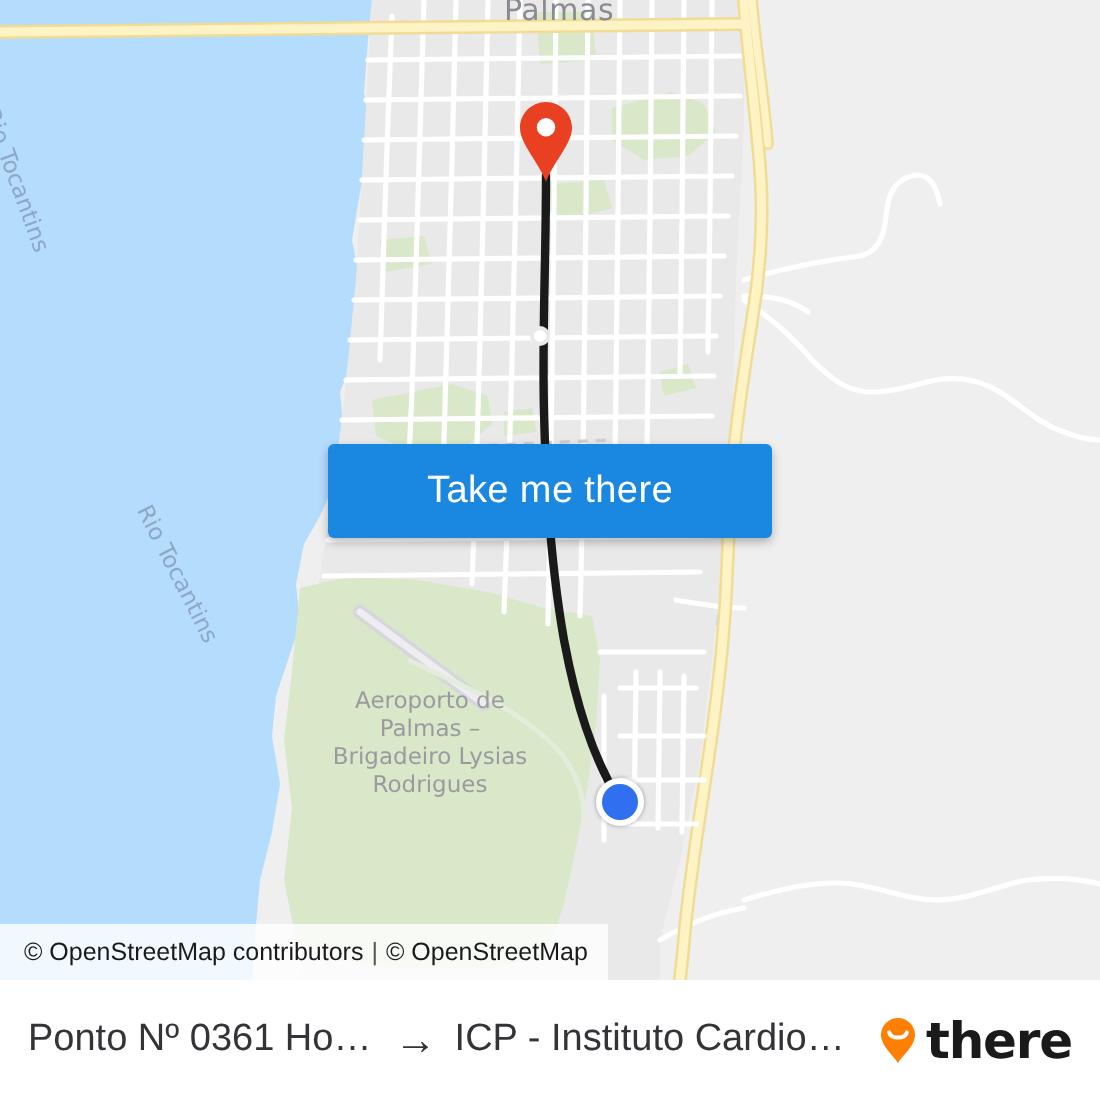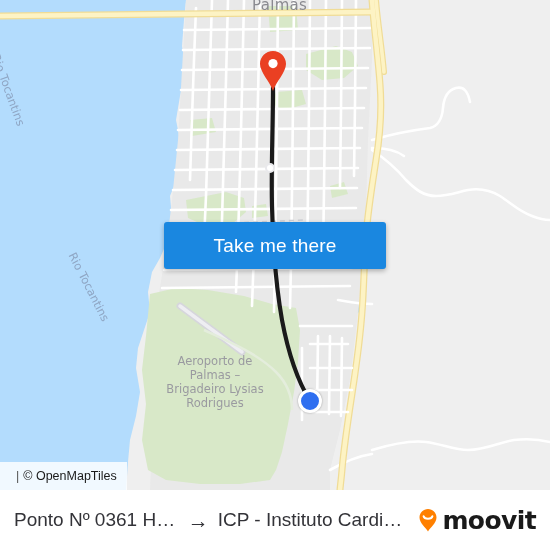--- a/index.html
+++ b/index.html
@@ -66,21 +66,21 @@
     transform-origin: left top;
   }
   #label-river-2 {
     left: 78px;
     top: 250px;
     transform: rotate(63deg);
     transform-origin: left top;
   }
   #label-airport {
     left: 160px;
-    top: 354px;
+    top: 343px;
     width: 110px;
     text-align: center;
     font-size: 11.5px;
     line-height: 14px;
     color: #9a9aa0;
     white-space: normal;
   }
 
   
   #pin-destination {
@@ -359,35 +359,36 @@
       <circle cx="15" cy="13.6" r="4.6" fill="#ffffff"></circle>
     </svg>
 
     <div id="waypoint-dot"></div>
 
     <div id="dot-origin"></div>
 
     <button id="take-me-there">Take me there</button>
 
     <div id="attribution">
+      <span>© OpenStreetMap contributors</span>
       <span class="sep">|</span>
-      <span>© OpenMapTiles</span>
+      <span>© OpenStreetMap</span>
     </div>
   </div>
 
   <div id="footer-bar">
     <div id="trip-summary">
       <span class="endpoint-label" id="origin-label">Ponto Nº 0361 Hospit…</span>
       <span id="trip-arrow">→</span>
       <span class="endpoint-label" id="destination-label">ICP - Instituto Cardiovasc…</span>
     </div>
 
     <div id="moovit-logo">
       <svg width="26" height="26" viewBox="0 0 26 26">
         <path d="M13,2 C8.3,2 4.5,5.8 4.5,10.5 C4.5,16 11,21 13,24.5
                  C15,21 21.5,16 21.5,10.5 C21.5,5.8 17.7,2 13,2 Z" fill="#ff8000"></path>
         <path d="M8.6,9.2 C9.5,12.6 16.5,12.6 17.4,9.2" fill="none" stroke="#ffffff" stroke-width="2" stroke-linecap="round"></path>
       </svg>
-      <span id="moovit-wordmark">moovit</span>
+      <span id="moovit-wordmark">there</span>
     </div>
   </div>
 
 </div>
 
 </body></html>

